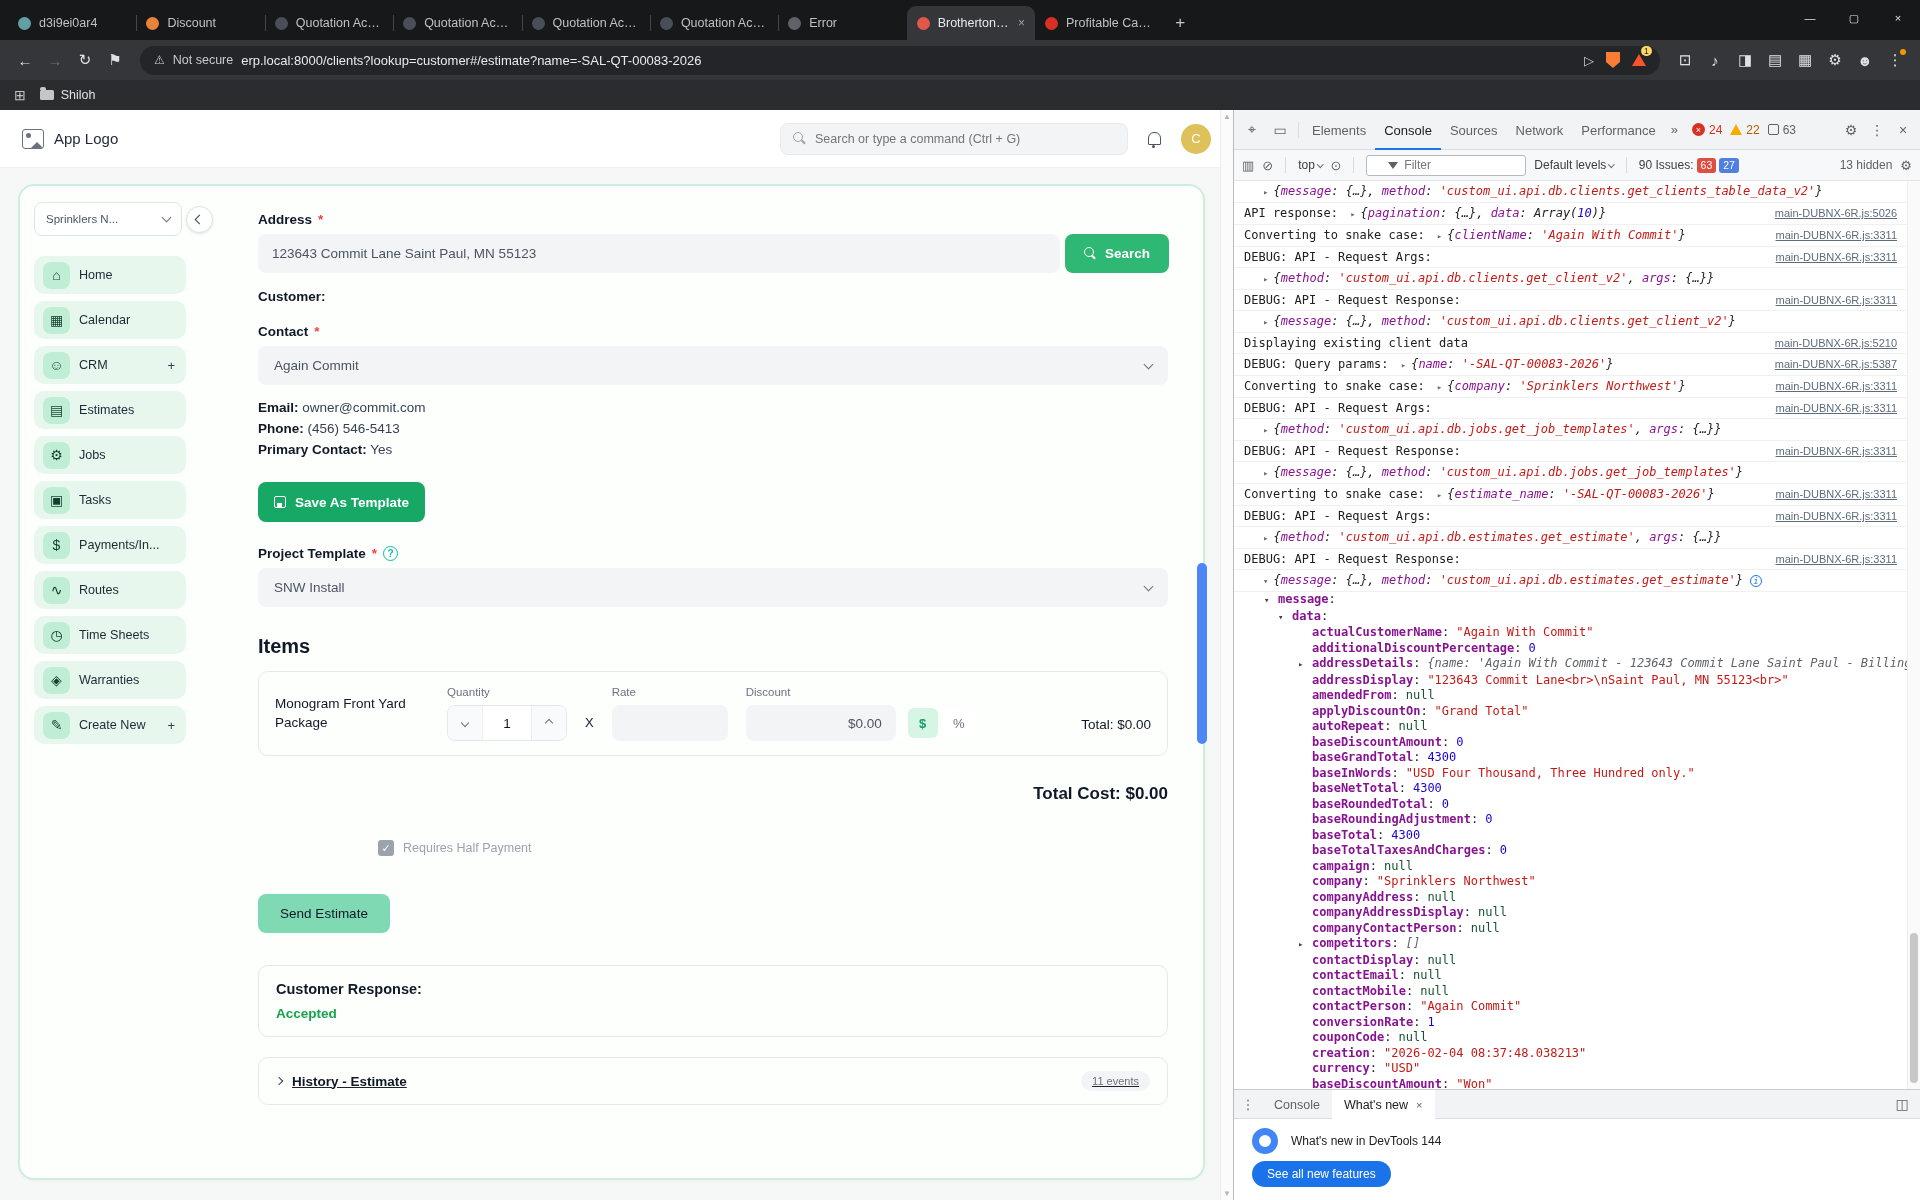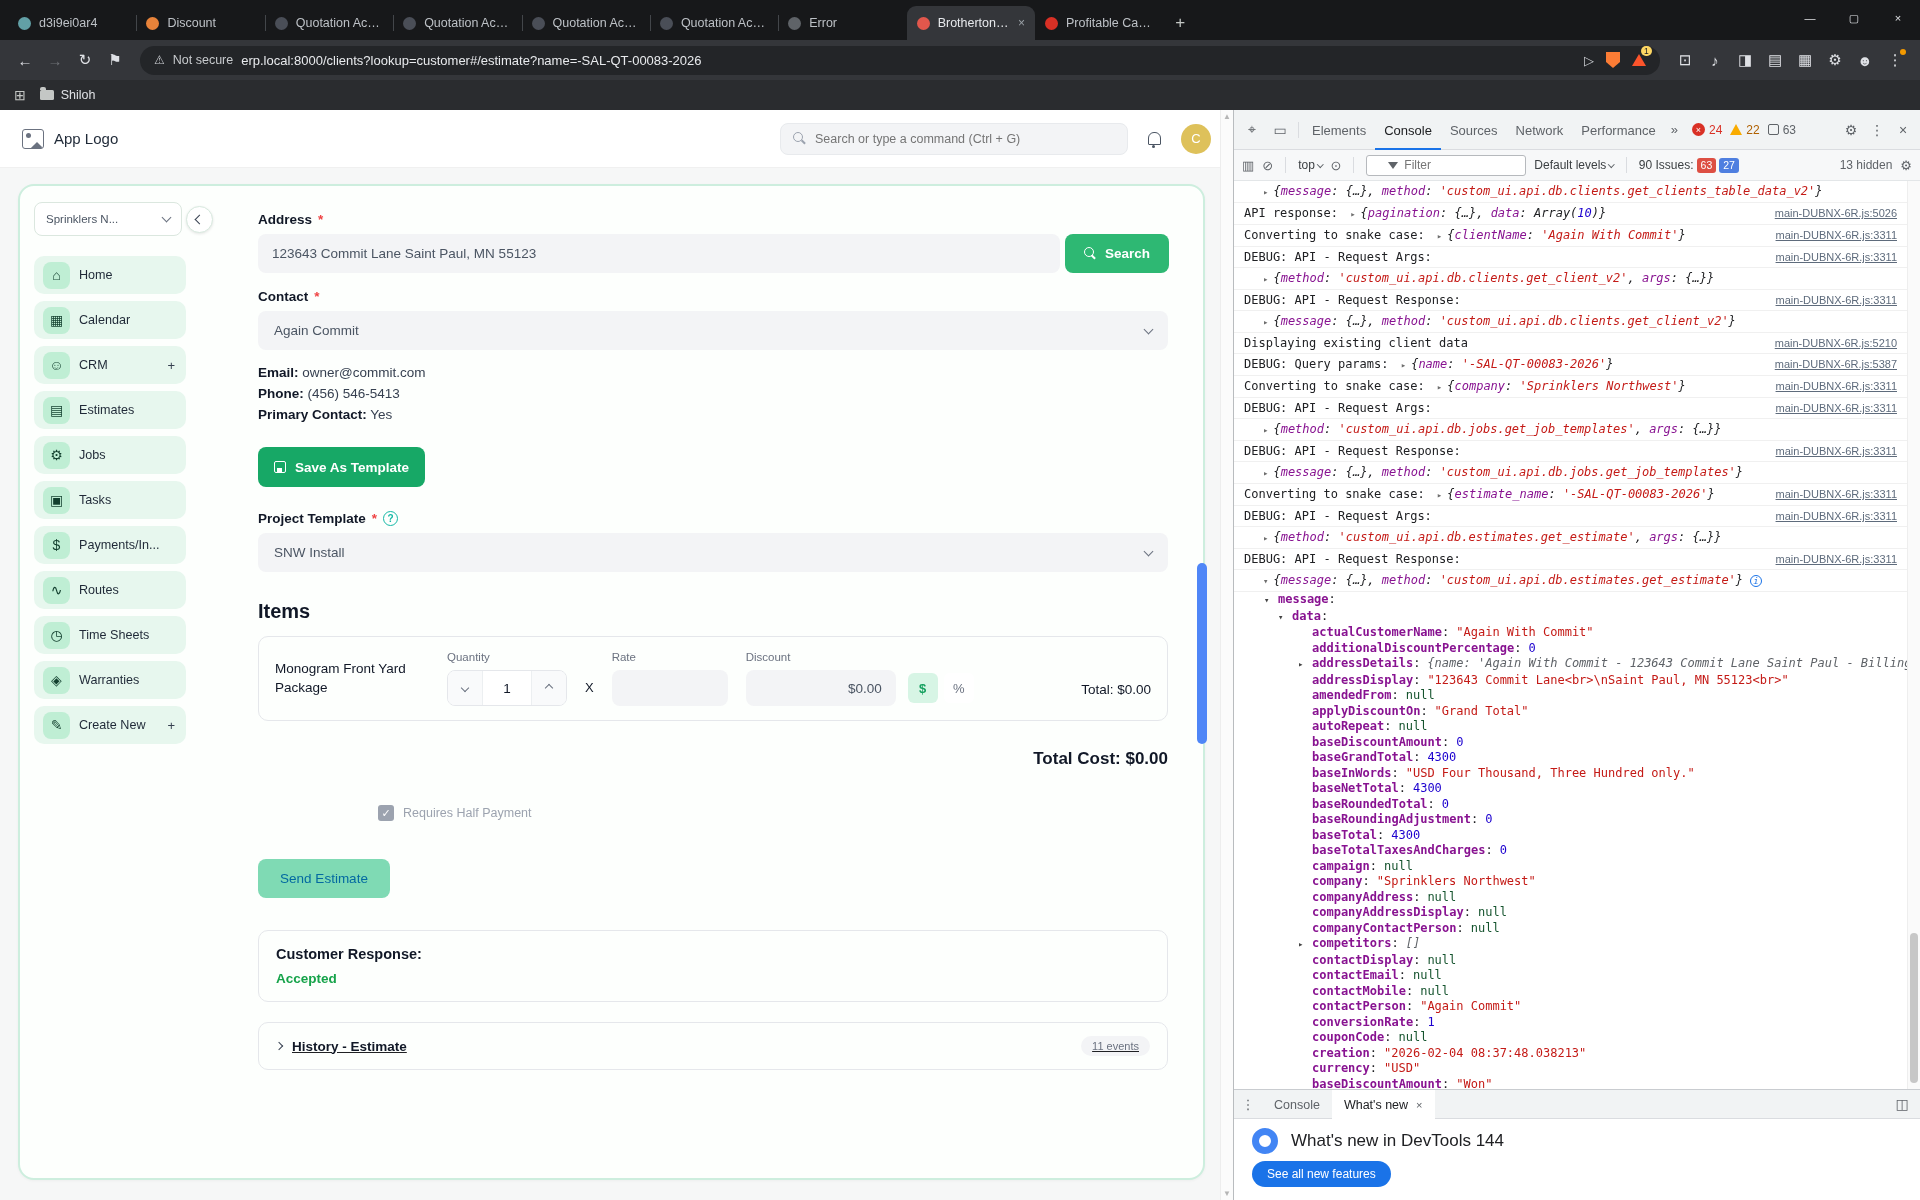--- a/index.html
+++ b/index.html
@@ -109,21 +109,21 @@
   .rate-input{width:116px;height:36px;}
   .discount-input{width:150px;height:36px;text-align:right;}
   .col-discount{margin-left:18px;}
   .btn-dollar{width:30px;height:30px;background:#d7f5e5;color:#15a05f;border-radius:6px;font-size:13px;font-weight:700;display:flex;align-items:center;justify-content:center;margin:0 0 3px 12px;}
   .btn-percent{width:30px;height:30px;background:#fff;color:#6b7280;border-radius:6px;font-size:13px;display:flex;align-items:center;justify-content:center;margin:0 0 3px 6px;}
   .item-total{margin-left:auto;margin-bottom:9px;font-size:13.5px;color:#111827;}
   .total-cost{margin-top:28px;width:910px;text-align:right;font-size:17px;font-weight:700;color:#111827;}
   .halfpay{margin-top:36px;margin-left:120px;display:flex;align-items:center;gap:9px;}
   .checkbox{width:16px;height:16px;background:#9ca3af;border-radius:3px;color:#fff;font-size:11px;display:flex;align-items:center;justify-content:center;}
   .halfpay-label{font-size:12.5px;color:#9ca3af;}
-  .btn-send{margin-top:38px;width:132px;height:39px;background:#7fdab4;color:#0369a1;border-radius:8px;display:flex;align-items:center;justify-content:center;font-size:13.5px;}
+  .btn-send{margin-top:38px;width:132px;height:39px;background:#7fdab4;color:#0f172a;border-radius:8px;display:flex;align-items:center;justify-content:center;font-size:13.5px;}
   .response-card{margin-top:32px;width:910px;border:1px solid #e5e7eb;border-radius:10px;padding:15px 17px;}
   .response-label{font-size:14.5px;font-weight:600;color:#111827;}
   .response-value{margin-top:9px;font-size:13.5px;font-weight:700;color:#16a34a;}
   .history-card{margin-top:20px;width:910px;border:1px solid #e5e7eb;border-radius:10px;padding:13px 17px;display:flex;align-items:center;gap:10px;text-decoration:underline;}
   .history-card .chev{width:6px;height:6px;color:#374151;border-width:1.8px;}
   .hist-label{font-size:13.5px;font-weight:700;color:#111827;}
   .hist-badge{margin-left:auto;background:#f3f4f6;border-radius:11px;padding:4px 11px;font-size:11px;color:#6b7280;}
 
   .app-track{position:absolute;right:0;top:0;bottom:0;width:13px;background:#fbfbfb;border-left:1px solid #ededed;display:flex;flex-direction:column;justify-content:space-between;align-items:center;color:#b5b5b5;font-size:8px;padding:2px 0;}
   .blue-scroll{position:absolute;right:26px;top:453px;width:10px;height:181px;background:#4f86f7;border-radius:5px;}
@@ -187,21 +187,21 @@
   .drawer-tabs{height:29px;background:#f1f3f4;border-bottom:1px solid #dadce0;display:flex;align-items:center;font-size:12.5px;color:#5f6368;flex:none;}
   .drawer-menu{width:28px;text-align:center;font-size:13px;}
   .drawer-tab{padding:0 12px;height:29px;display:flex;align-items:center;gap:8px;white-space:nowrap;}
   .drawer-tab.v-active{background:#fff;color:#202124;}
   .drawer-close{font-size:11px;color:#5f6368;}
   .drawer-right{margin-left:auto;display:flex;align-items:center;gap:2px;padding-right:6px;}
   .drawer-right .dt-ico{width:24px;}
   .drawer-body{flex:1;padding:9px 18px;display:flex;flex-direction:column;gap:7px;overflow:hidden;}
   .wn-row{display:flex;align-items:center;gap:13px;}
   .wn-logo{width:26px;height:26px;border-radius:50%;border:7px solid #4285f4;background:#fff;flex:none;}
-  .wn-title{font-size:17px;color:#202124;}
+  .wn-title{font-size:12px;color:#202124;}
   .wn-btn{align-self:flex-start;background:#1a73e8;color:#fff;font-size:12px;padding:6px 15px;border-radius:14px;border:none;font-family:inherit;}
 </style>
 </head>
 <body>
 
 <div class="screen">
 
   <div class="tabbar">
     <div class="tabs">
 
@@ -430,20 +430,21 @@
               <span>Address</span>
               <span class="req">*</span>
             </div>
             <div class="address-row">
               <input class="text-input address-input" value="123643 Commit Lane Saint Paul, MN 55123" style="">
               <button class="btn btn-search">
                 <span class="mag"></span>
                 <span>Search</span>
               </button>
             </div>
+            <div class="customer-label">Customer:</div>
             <div class="flabel">
               <span>Contact</span>
               <span class="req">*</span>
             </div>
             <div class="select">
               <span>Again Commit</span>
               <span class="chev"></span>
             </div>
             <div class="contact-info">
               <div><b>Email:</b> <span>owner@commit.com</span></div>

